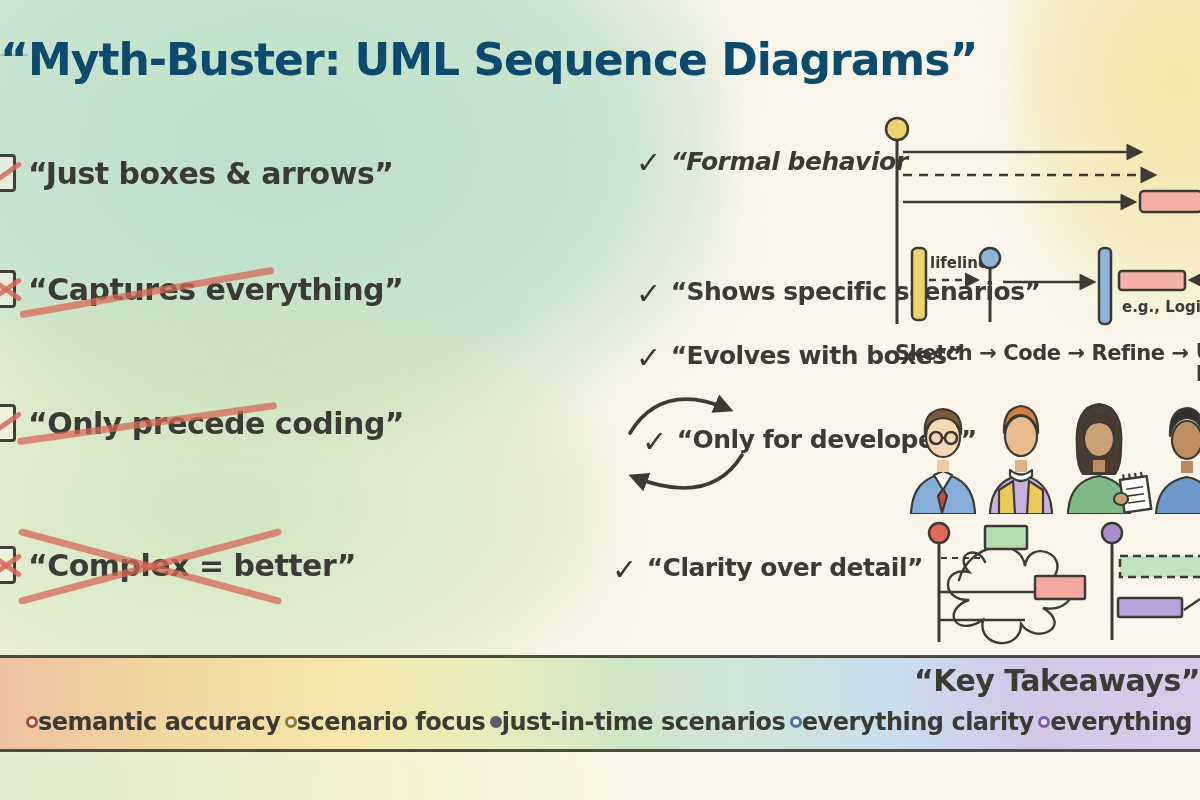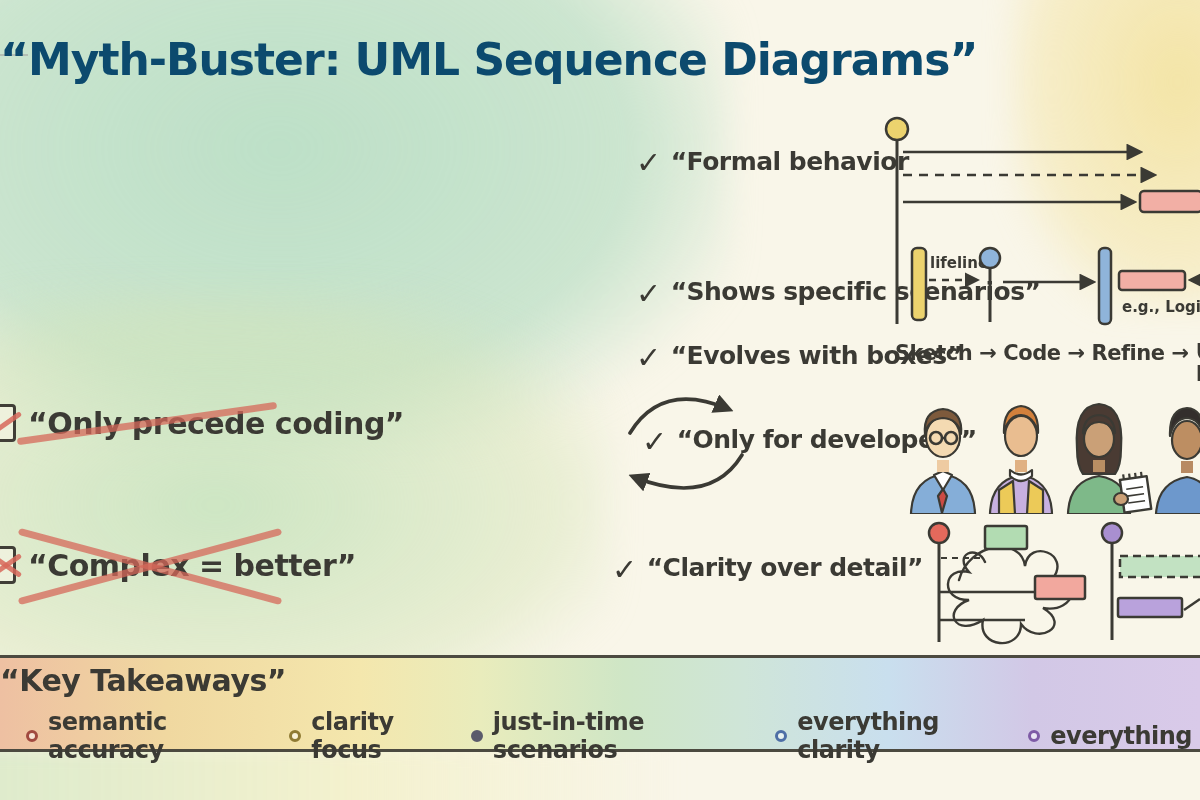--- a/index.html
+++ b/index.html
@@ -37,54 +37,68 @@
   .strike { position:absolute; height:7px; border-radius:4px; background:rgba(213,104,90,.75); z-index:3; }
   .s-cap  { left:-10px; top:17px; width:258px; transform:rotate(-10deg); }
   .s-must { left:-12px; top:14px; width:262px; transform:rotate(-8deg); }
   .s-x1   { left:-14px; top:15px; width:272px; transform:rotate(-15deg); }
   .s-x2   { left:-14px; top:15px; width:272px; transform:rotate(15deg); }
 
   
   .fact { position:absolute; display:flex; align-items:flex-start; gap:10px;
     font-size:25px; font-weight:600; letter-spacing:-0.5px; }
   .check { font-size:30px; font-weight:700; line-height:1; margin-top:2px; }
-  .fact-lines span { display:block; line-height:1.3; }
+  .fact-lines span { display:block; line-height:1.3;font-style:italic; }
   .fact-lines .ln2 { padding-left:14px; }
 
   .flow { position:absolute; left:895px; top:341px; display:flex; align-items:flex-start; gap:7px;
     font-size:21px; font-weight:700; letter-spacing:-0.5px; white-space:nowrap; }
   .flow .cut { line-height:1.05; }
   .flow .cut span { display:block; }
 
   svg { position:absolute; overflow:hidden; }
   svg text { font-family:"DejaVu Sans", sans-serif; font-weight:600; fill:#3b3a34; }
 
   
   .band { position:absolute; left:0; top:655px; width:1200px; height:97px;
     border-top:3px solid #4c4a40; border-bottom:3px solid #4c4a40;
     background:linear-gradient(90deg,#eec0a2 0%,#f0d8a0 14%,#f4e7ad 30%,#e9ecbc 40%,#cfe6c6 52%,#cfe5d8 62%,#c9dfee 74%,#d2c8e6 86%,#d9cae9 100%); }
-  .band-title { text-align:left; font-size:30px; font-weight:700; margin-top:5px; letter-spacing:-0.5px; }
+  .band-title { text-align:right; font-size:30px; font-weight:700; margin-top:5px; letter-spacing:-0.5px; }
   .band-items { position:absolute; left:26px; right:8px; top:50px; display:flex;
     justify-content:space-between; align-items:center; }
-  .band-item { display:flex; align-items:center; gap:10px; font-size:24px; font-weight:600; letter-spacing:-0.5px; }
+  .band-item { display:flex; align-items:center; font-size:24px; font-weight:600; letter-spacing:-0.5px; }
   .bullet { width:12px; height:12px; border-radius:50%; border:3.5px solid #666; background:rgba(255,255,255,.55); flex:none; }
 </style>
 </head>
 <body>
 
 <div class="canvas">
 
   <div class="wash wash-mint1"></div>
   <div class="wash wash-mint2"></div>
   <div class="wash wash-yellow-tr"></div>
   <div class="wash wash-bottom-left"></div>
   <div class="pencil-line"></div>
 
   <div class="title">“Myth-Buster: UML Sequence Diagrams”</div>
 
+  <div class="myth" style="top:156px">
+    <span class="edge-icon">
+        <i class="r1"></i>
+      </span>
+    <span class="myth-label">“Just boxes &amp; arrows”</span>
+  </div>
+  <div class="myth" style="top:272px">
+    <span class="edge-icon">
+        <i class="r1"></i>
+        <i class="r2"></i>
+      </span>
+    <span class="myth-label">“Captures everything”</span>
+    <span class="strike s-cap"></span>
+  </div>
   <div class="myth" style="top:406px">
     <span class="edge-icon">
         <i class="r1"></i>
       </span>
     <span class="myth-label">“Only precede coding”</span>
     <span class="strike s-must"></span>
   </div>
   <div class="myth" style="top:548px">
     <span class="edge-icon">
         <i class="r1"></i>
@@ -244,21 +258,21 @@
 
   <div class="band">
     <div class="band-title">“Key Takeaways”</div>
     <div class="band-items">
       <span class="band-item">
         <span class="bullet" style="border-color: rgb(161, 74, 64);"></span>
         <span>semantic accuracy</span>
       </span>
       <span class="band-item">
         <span class="bullet" style="border-color: rgb(143, 122, 51);"></span>
-        <span>clarity focus</span>
+        <span>scenario focus</span>
       </span>
       <span class="band-item">
         <span class="bullet" style="border-color: rgb(91, 91, 107); background: rgb(91, 91, 107);"></span>
         <span>just-in-time scenarios</span>
       </span>
       <span class="band-item">
         <span class="bullet" style="border-color: rgb(78, 111, 166);"></span>
         <span>everything clarity</span>
       </span>
       <span class="band-item">

